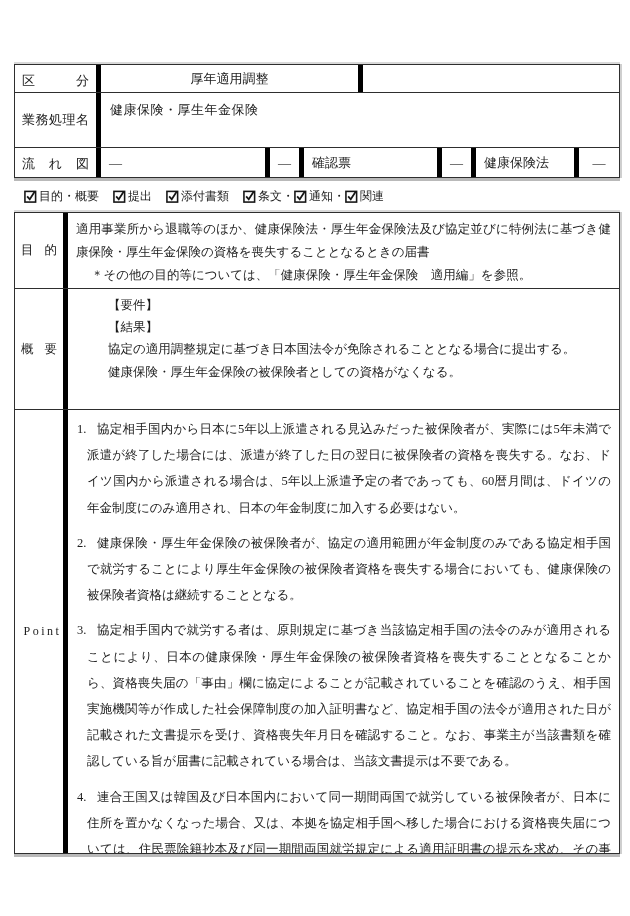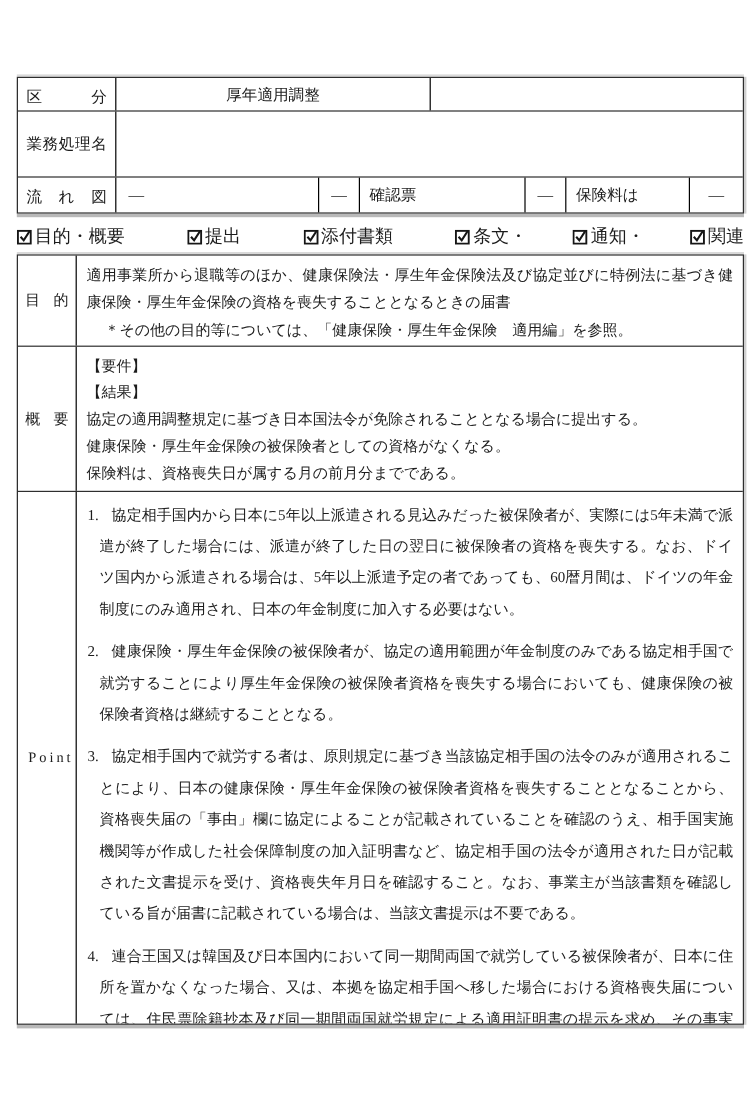--- a/index.html
+++ b/index.html
@@ -17,59 +17,59 @@
   .t {
     position: absolute;
     left: 14px;
     width: 606px;
     border: 1.4px solid #2e2e2e;
     background: #ffffff;
     box-shadow: 0 3px 0 #b9b9b9, 0 -2px 0 #d9d9d9, 2px 0 0 #cfcfcf;
   }
   .row { display: flex; border-top: 1px solid #2e2e2e; }
   .t .row:first-child { border-top: none; }
-  .cell { border-left: 1px solid #000000; overflow: hidden; }
+  .cell { border-left: 5px solid #000000; overflow: hidden; }
   .row .cell:first-child { border-left: none; }
 
   
   .t1 { top: 64px; font-size: 13px; }
   .t1 .r1 { height: 27px; }
   .t1 .r2 { height: 55px; justify-content: space-between; }
   .t1 .r3 { height: 30px; }
   .lbl1 { width: 81px; display: flex; align-items: center; padding: 16px 7px; }
   .spread { display: block; width: 100%; text-align: justify; text-align-last: justify; }
   .center { display: flex; align-items: center; justify-content: center; }
   .c-kubun-val { width: 262px; }
   .c-rest { flex: 1; }
   .gyomu-lines { padding: 5px 0 0 9px; line-height: 24px; letter-spacing: 0.5px; }
   .c-dash { width: 34px; display:flex; align-items:center; justify-content:center; }
   .c-step { display:flex; align-items:center; padding-left: 8px; }
   .w135 { width: 135px; margin-top: 40px; } .w138 { width: 138px; } .w103 { width: 103px; }
 
   
   .cbrow {
-    position: absolute; top: 188px; left: 14px; width: 606px;
-    font-size: 15px; display: flex; align-items: center; justify-content: space-between;
+    position: absolute; top: 188px; left: 24px; width: 606px;
+    font-size: 12px; display: flex; align-items: center;
   }
   .cb-item { display: inline-flex; align-items: center; margin-right: 14px; white-space: nowrap; }
   .cb-item.tight { margin-right: 0; }
   .cb-box { display: inline-block; width: 13px; height: 13px; margin-right: 2px; }
   .cb-box svg { display: block; }
 
   
   .t2 { top: 212px; font-size: 12.5px; }
   .t2 .r-purpose { height: 75px; }
   .t2 .r-summary { height: 121px; }
   .t2 .r-point   { height: 444px; }
   .lbl2 { width: 48px; display: flex; align-items: center; padding: 0 6px; }
   .content { flex: 1; padding: 5px 8px 0 8px; }
   .jtext { text-align: justify; }
   .purpose-text { line-height: 23px; }
   .purpose-note { line-height: 23px; padding-left: 15px; }
-  .summary-line { line-height: 22.2px; }
+  .summary-line { line-height: 22.2px; margin-left: 32px; }
   .point-label {
     display: block; width: 100%; text-align: center;
     font-size: 12px; letter-spacing: 2.5px; text-indent: 2.5px; font-family: Liberation Serif, serif;
   }
   .content-pt { padding: 6px 8px 0 0; }
   .pt-item { position: relative; margin-left: 19px; margin-bottom: 9px; line-height: 26.2px; }
   .pt-num { position: absolute; left: -10px; top: 0; }
   .pt-text { text-indent: 10px; font-family: Liberation Serif, serif; }
 </style>
 </head>
@@ -87,32 +87,33 @@
       </div>
       <div class="cell c-rest">
         <span></span>
       </div>
     </div>
     <div class="row r2">
       <div class="cell lbl1">
         <span class="spread">業務処理名</span>
       </div>
       <div class="cell c-rest gyomu-lines">
+        <div>健康保険・厚生年金保険</div>
       </div>
     </div>
     <div class="row r3">
       <div class="cell lbl1">
         <span class="spread">流れ図</span>
       </div>
       <div class="cell c-dash">—</div>
       <div class="cell c-step w135">手順</div>
       <div class="cell c-dash">—</div>
       <div class="cell c-step w138">確認票</div>
       <div class="cell c-dash">—</div>
-      <div class="cell c-step w103">保険料は</div>
+      <div class="cell c-step w103">健康保険法</div>
       <div class="cell c-dash c-rest">—</div>
     </div>
   </div>
 
   <div class="cbrow">
     <span class="cb-item">
       <span class="cb-box">
           <svg viewBox="0 0 14 14" width="13" height="13">
             <rect x="1" y="1.5" width="11.5" height="11.5" fill="none" stroke="#161616" stroke-width="1.7"></rect>
             <path d="M3.4 6.8 L6.2 10 L11.6 1.6" fill="none" stroke="#161616" stroke-width="1.9"></path>
@@ -179,21 +180,20 @@
     </div>
     <div class="row r-summary">
       <div class="cell lbl2">
         <span class="spread">概要</span>
       </div>
       <div class="cell c-rest content">
         <div class="summary-line">【要件】</div>
         <div class="summary-line">【結果】</div>
         <div class="summary-line">協定の適用調整規定に基づき日本国法令が免除されることとなる場合に提出する。</div>
         <div class="summary-line">健康保険・厚生年金保険の被保険者としての資格がなくなる。</div>
-        <div class="summary-line">保険料は、資格喪失日が属する月の前月分までである。</div>
       </div>
     </div>
     <div class="row r-point">
       <div class="cell lbl2">
         <span class="point-label">Point</span>
       </div>
       <div class="cell c-rest content-pt">
         <div class="pt-item">
           <span class="pt-num">1.</span>
           <div class="pt-text jtext">協定相手国内から日本に5年以上派遣される見込みだった被保険者が、実際には5年未満で派遣が終了した場合には、派遣が終了した日の翌日に被保険者の資格を喪失する。なお、ドイツ国内から派遣される場合は、5年以上派遣予定の者であっても、60暦月間は、ドイツの年金制度にのみ適用され、日本の年金制度に加入する必要はない。</div>

